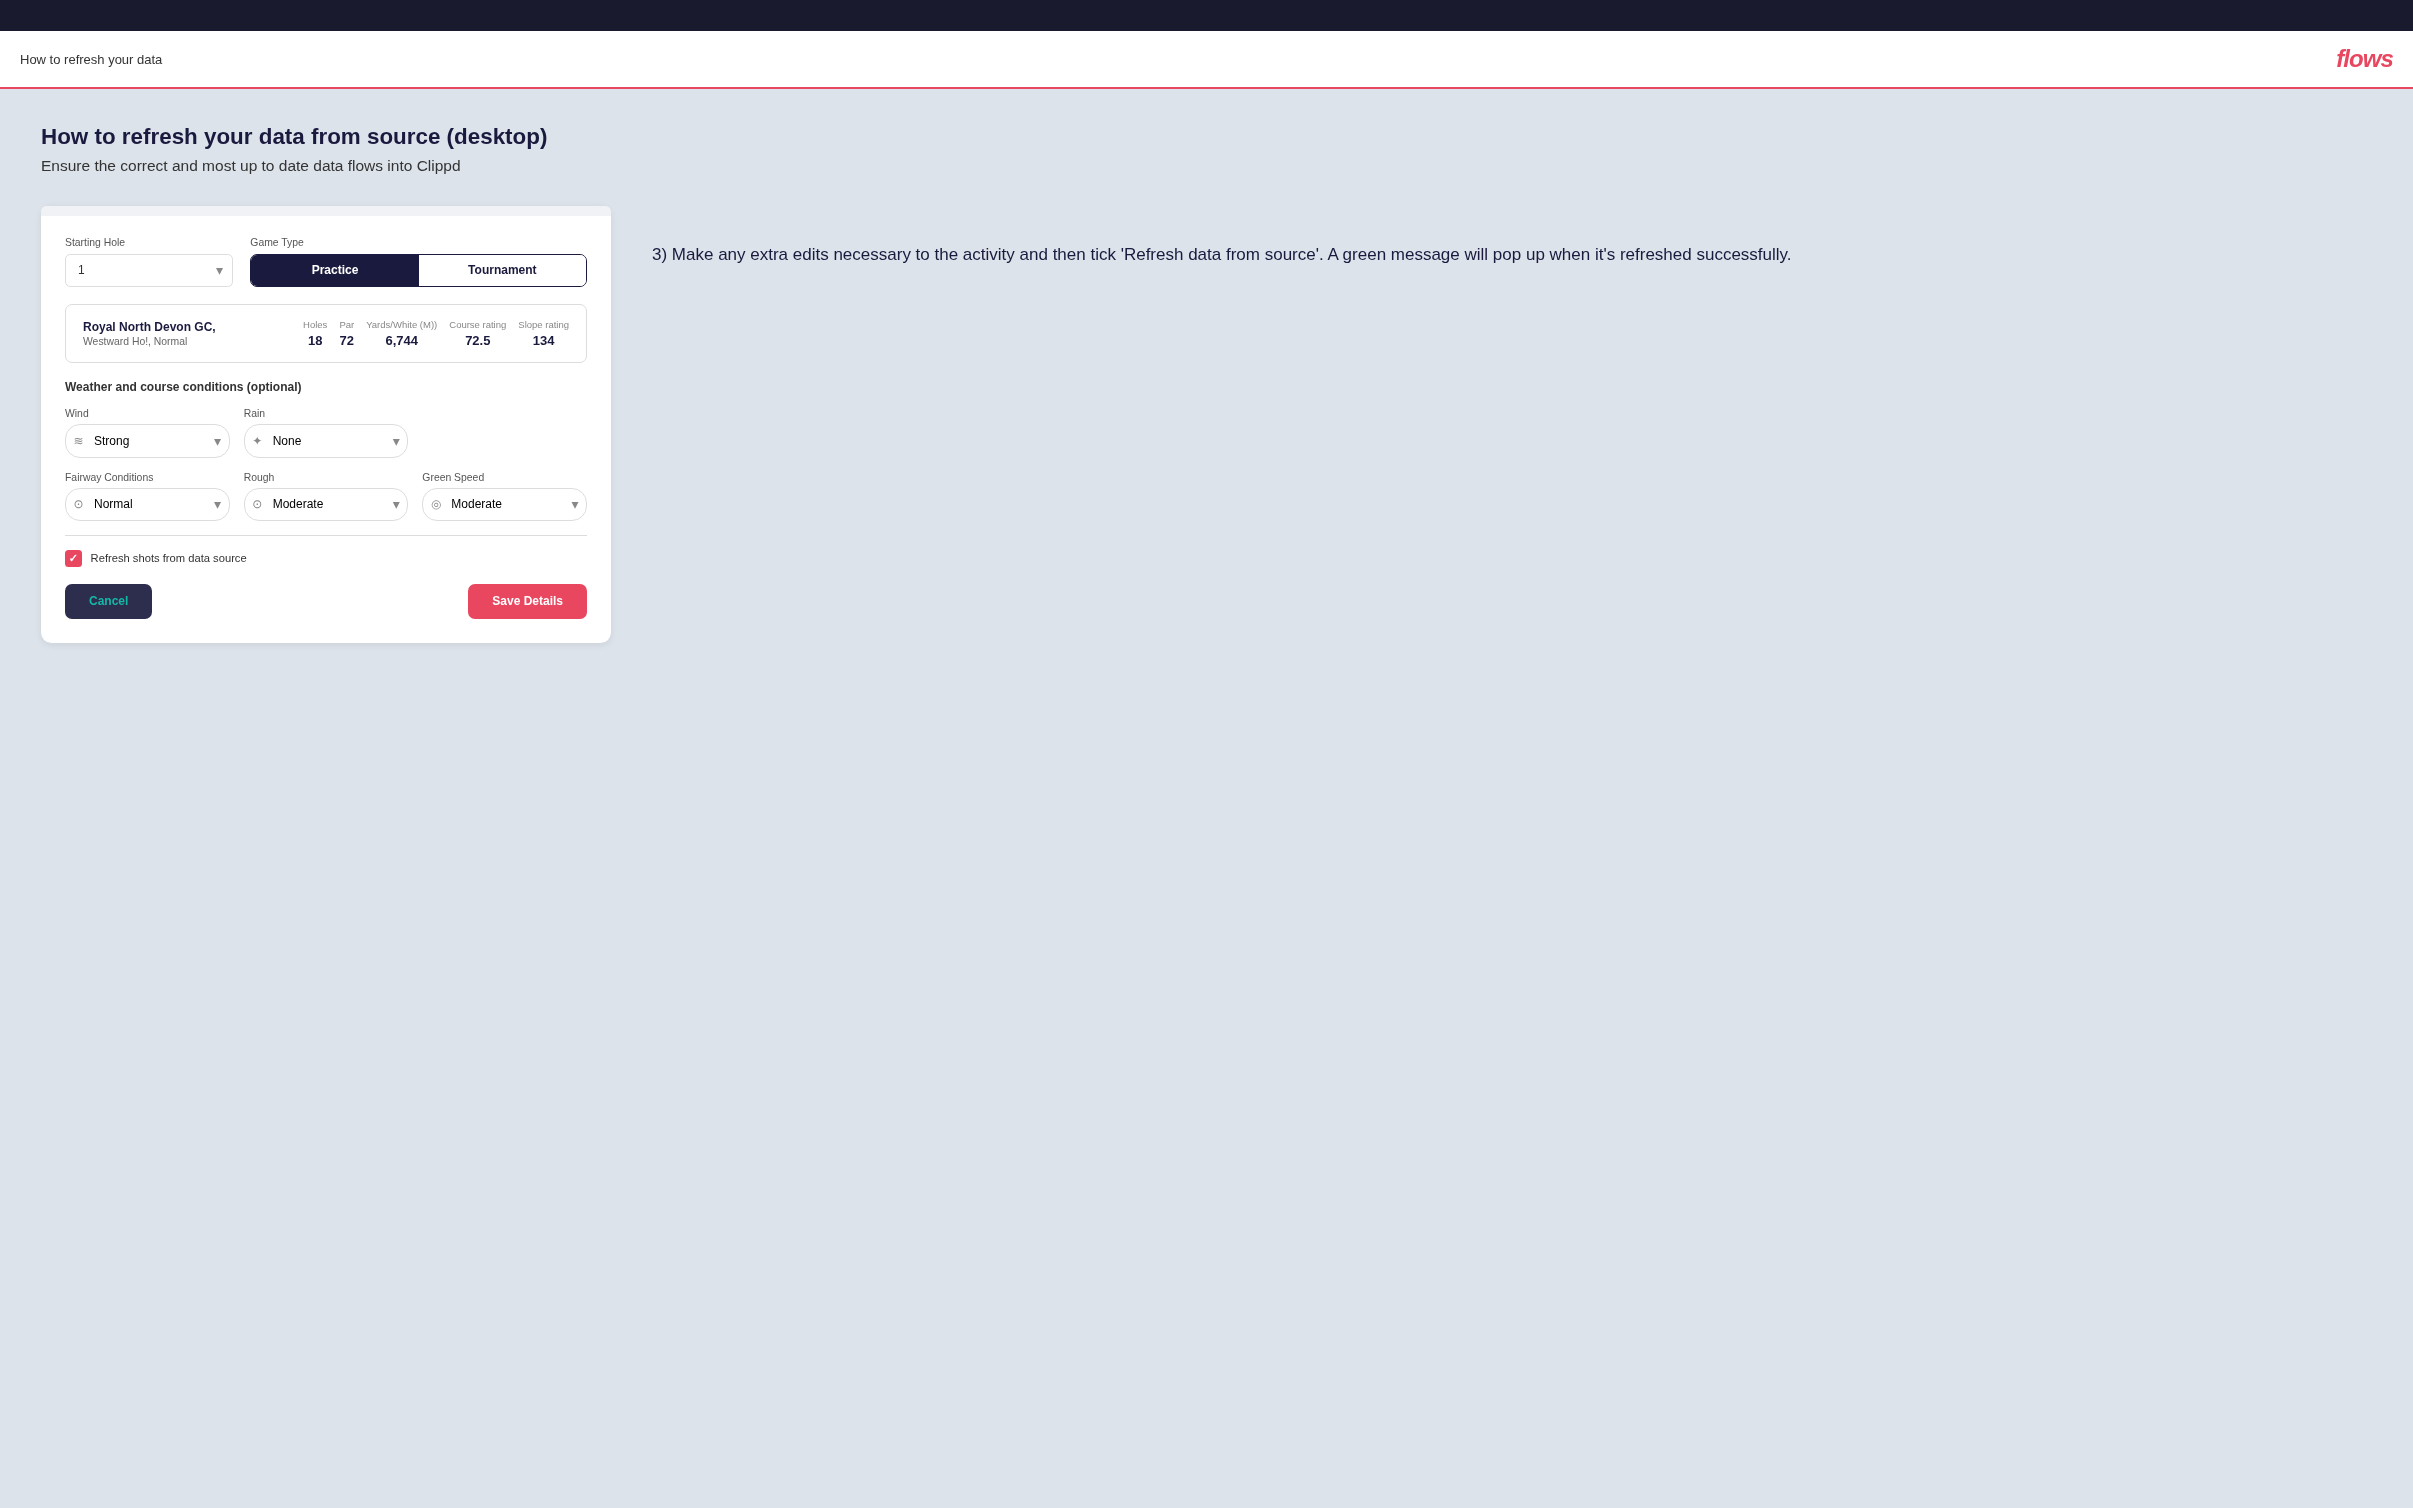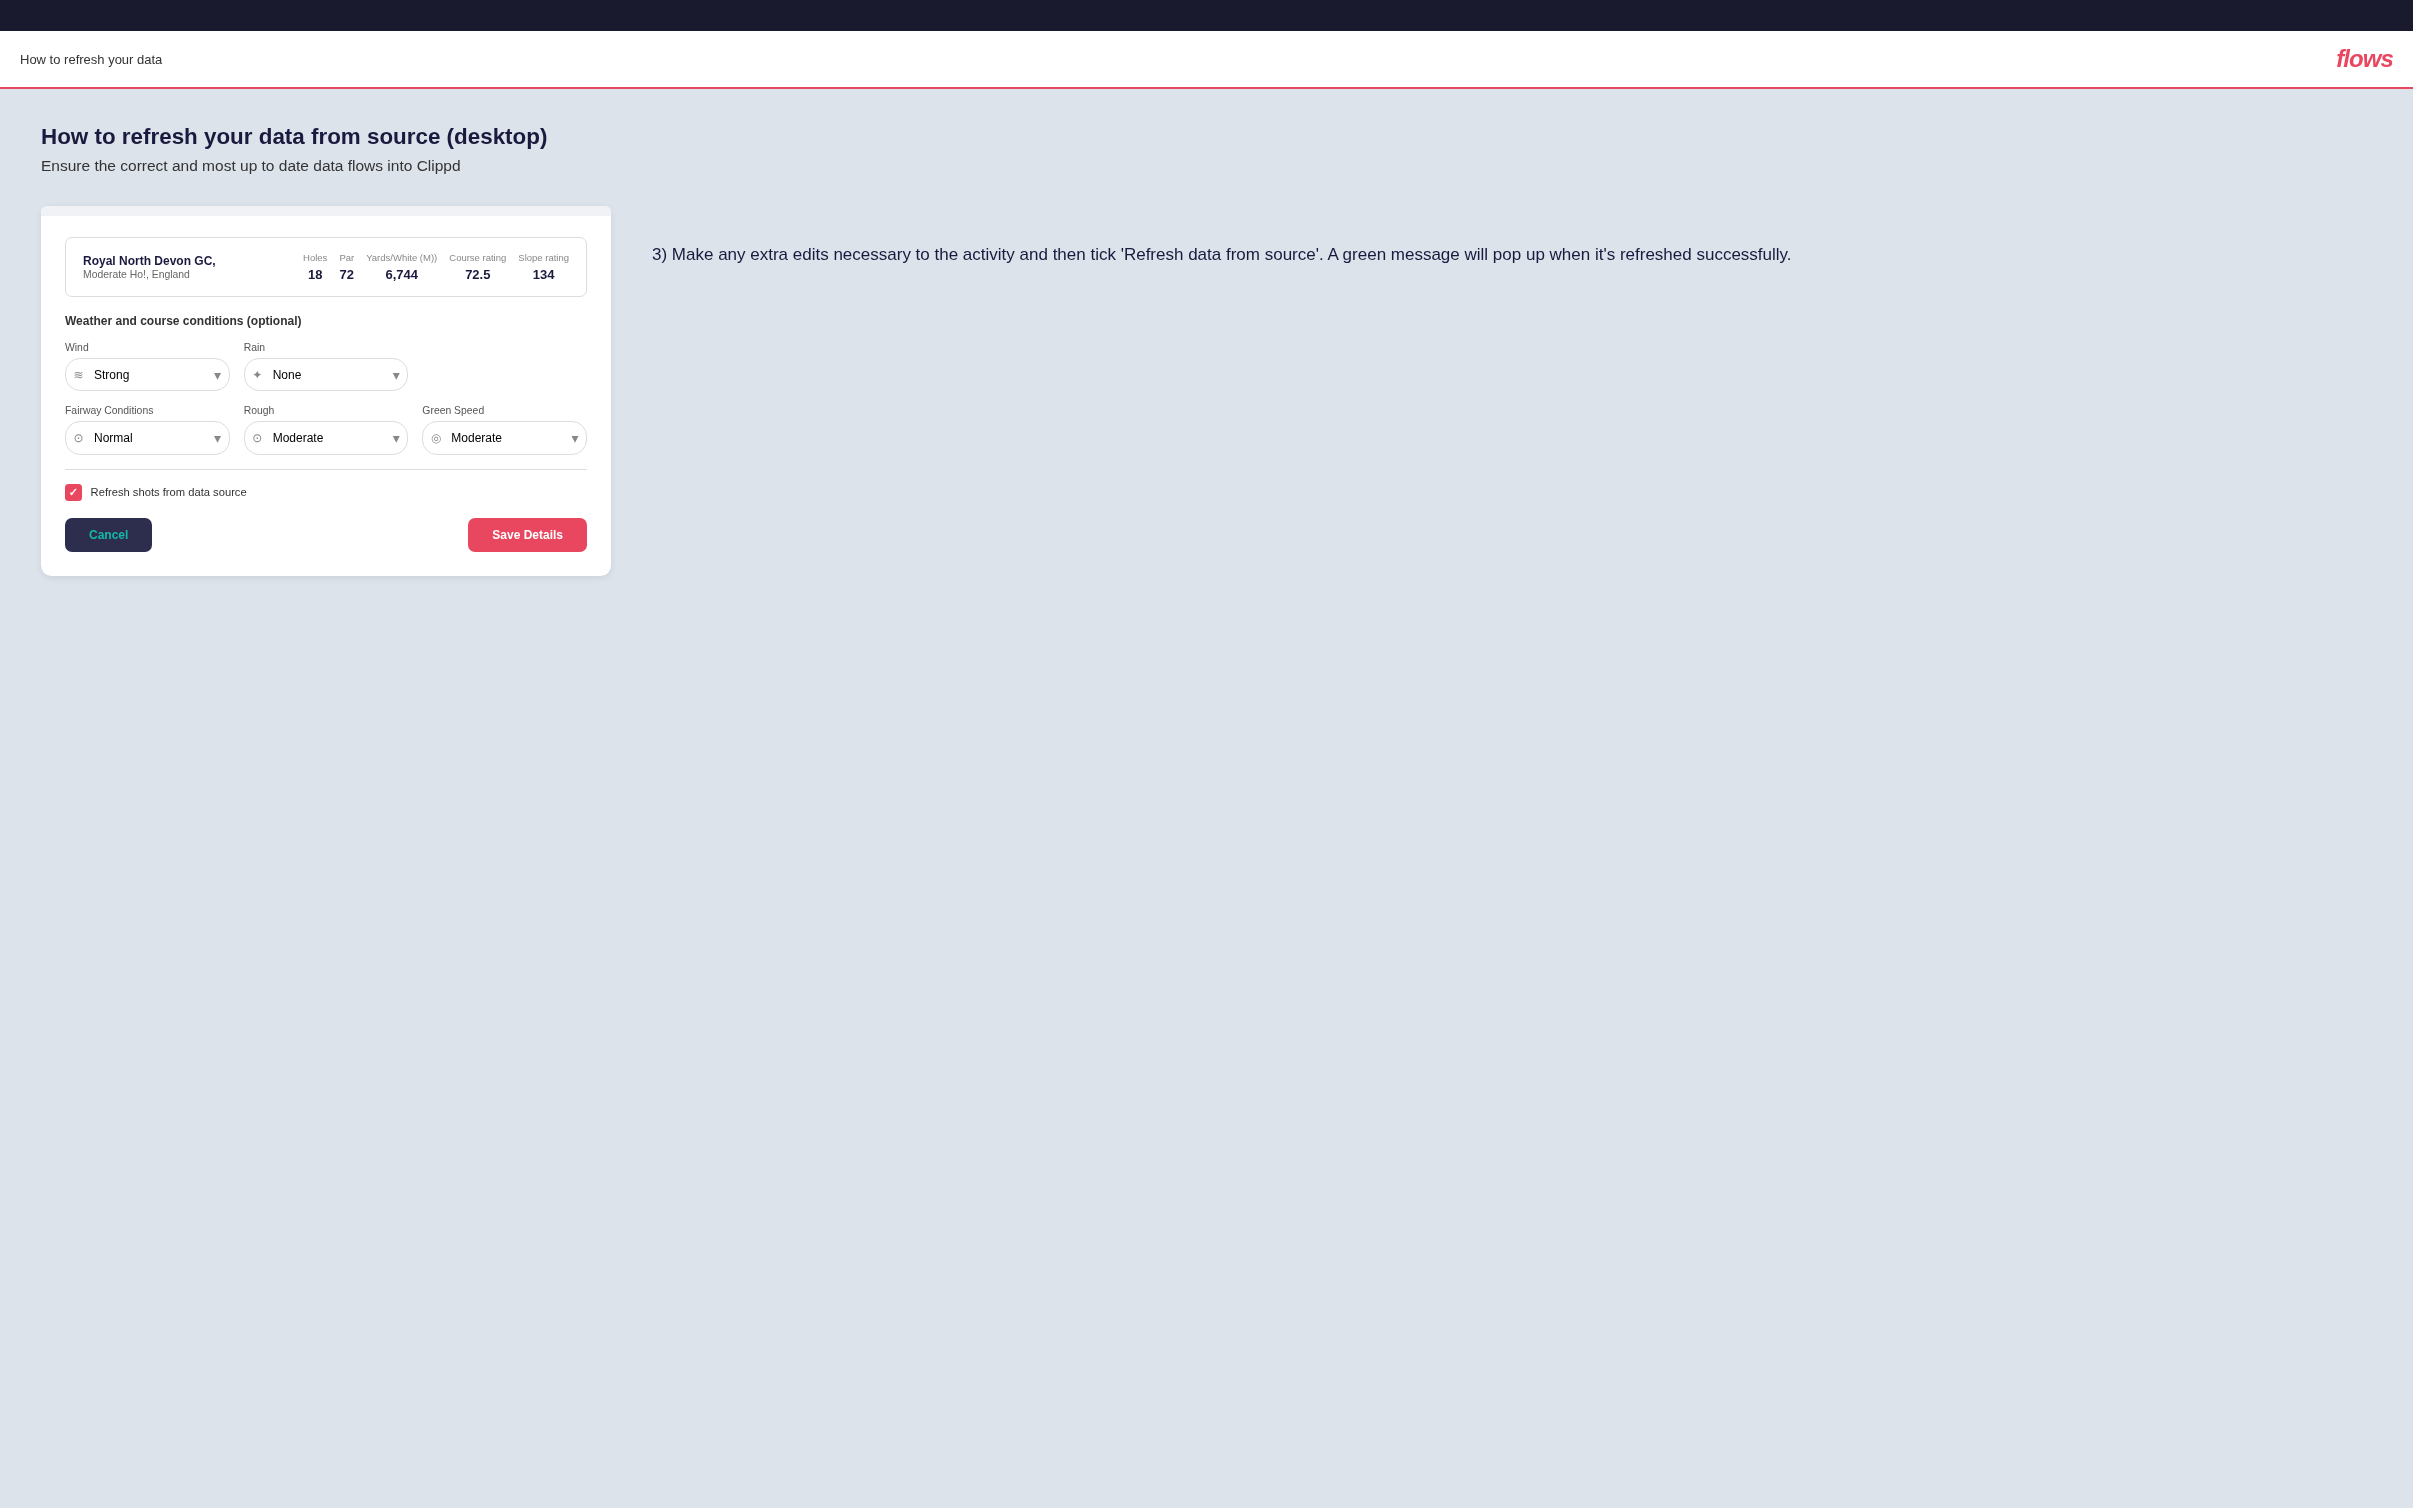--- a/index.html
+++ b/index.html
@@ -295,25 +295,43 @@
 
 <div class="main-content">
   <h1 class="page-title">How to refresh your data from source (desktop)</h1>
   <p class="page-subtitle">Ensure the correct and most up to date data flows into Clippd</p>
 
   <div class="content-area">
 
     <div class="form-card">
       <div class="form-top-bar"></div>
 
+      <div class="form-row">
+        <div class="form-group">
+          <label class="form-label">Starting Hole</label>
+          <div class="select-wrapper">
+            <select>
+              <option>1</option>
+              <option>10</option>
+            </select>
+          </div>
+        </div>
+        <div class="form-group game-type-group">
+          <label class="form-label">Game Type</label>
+          <div class="game-type-buttons">
+            <button class="game-type-btn active">Practice</button>
+            <button class="game-type-btn inactive">Tournament</button>
+          </div>
+        </div>
+      </div>
 
       <div class="course-info-card">
         <div>
           <div class="course-name">Royal North Devon GC,</div>
-          <div class="course-location">Moderate Ho!, England</div>
+          <div class="course-location">Westward Ho!, Normal</div>
         </div>
         <div class="course-stats">
           <div class="stat-item">
             <div class="stat-label">Holes</div>
             <div class="stat-value">18</div>
           </div>
           <div class="stat-item">
             <div class="stat-label">Par</div>
             <div class="stat-value">72</div>
           </div>

